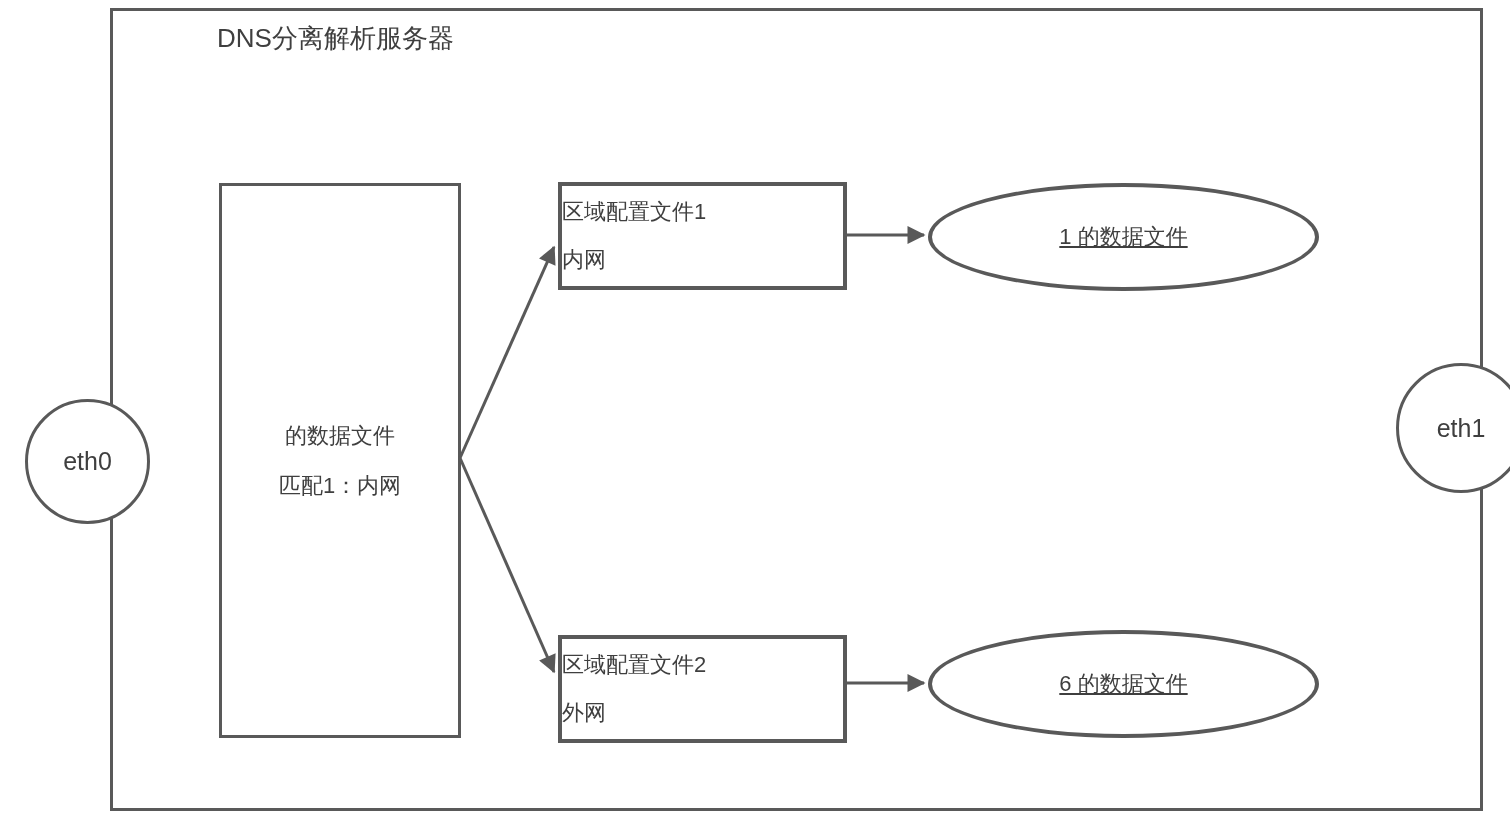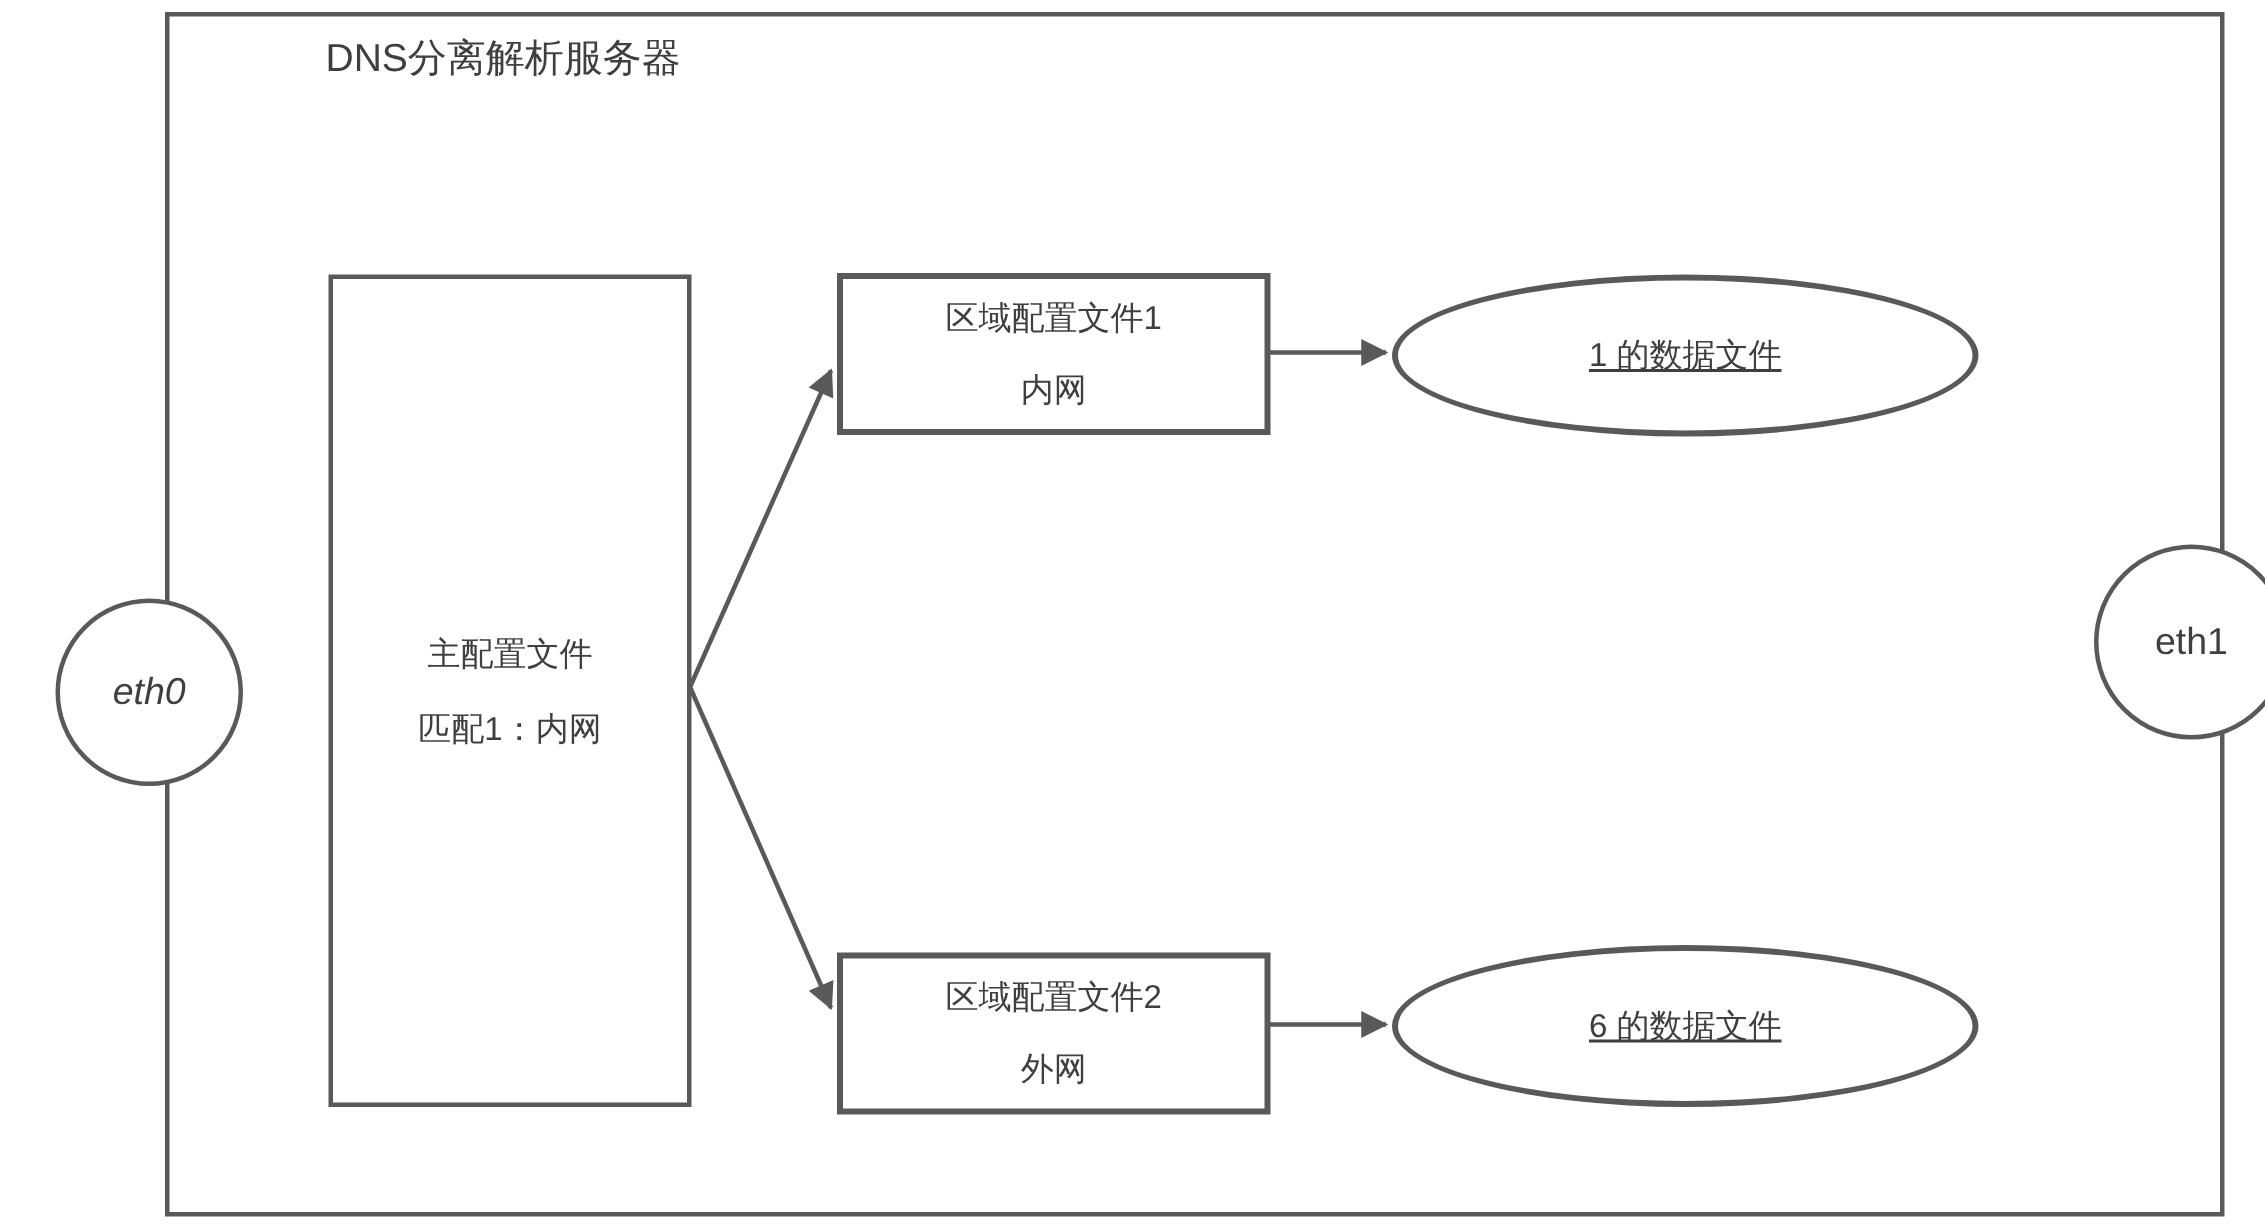--- a/index.html
+++ b/index.html
@@ -41,21 +41,21 @@
     display:flex;flex-direction:column;justify-content:center;align-items:center;
     font-size:22px;
   }
   .main-box .line{line-height:50px;text-align:center;white-space:nowrap;}
 
   
   .zone-box{
     left:533px;width:289px;height:108px;
     border:4px solid var(--stroke);
     background:var(--background);
-    display:flex;flex-direction:column;justify-content:center;align-items:center;
+    display:flex;flex-direction:column;justify-content:center;align-items:flex-start;
     font-size:22px;
   }
   .zone-box .line{line-height:48px;text-align:center;white-space:nowrap;}
   .zone1{top:182px;}
   .zone2{top:635px;}
 
   
   .ellipse{
     width:391px;height:108px;
     border:4px solid var(--stroke);
@@ -69,39 +69,39 @@
 
   
   .iface-circle{
     border:3px solid var(--stroke);
     border-radius:50%;
     background:var(--background);
     display:flex;justify-content:center;align-items:center;
     font-size:25px;
     z-index:3;
   }
-  .eth0{left:12px;top:399px;width:125px;height:125px;font-style:italic;}
+  .eth0{left:0;top:399px;width:125px;height:125px;}
   .eth1{left:1371px;top:363px;width:130px;height:130px;}
 
   
   .arrows{left:0;top:0;width:1510px;height:820px;z-index:2;pointer-events:none;}
   .arrow-line{stroke:var(--stroke);stroke-width:3;fill:none;}
   .arrowhead-shape{fill:var(--stroke);}
 </style>
 </head>
 <body>
 
 <div id="canvas">
 
   <div class="abs outer-rect"></div>
 
   <div class="abs diagram-title">DNS分离解析服务器</div>
 
   <div class="abs main-box">
-    <div class="line">主配置文件</div>
+    <div class="line">的数据文件</div>
     <div class="line">匹配1：内网</div>
   </div>
 
   <div class="abs zone-box zone1">
     <div class="line">区域配置文件1</div>
     <div class="line">内网</div>
   </div>
 
   <div class="abs zone-box zone2">
     <div class="line">区域配置文件2</div>

